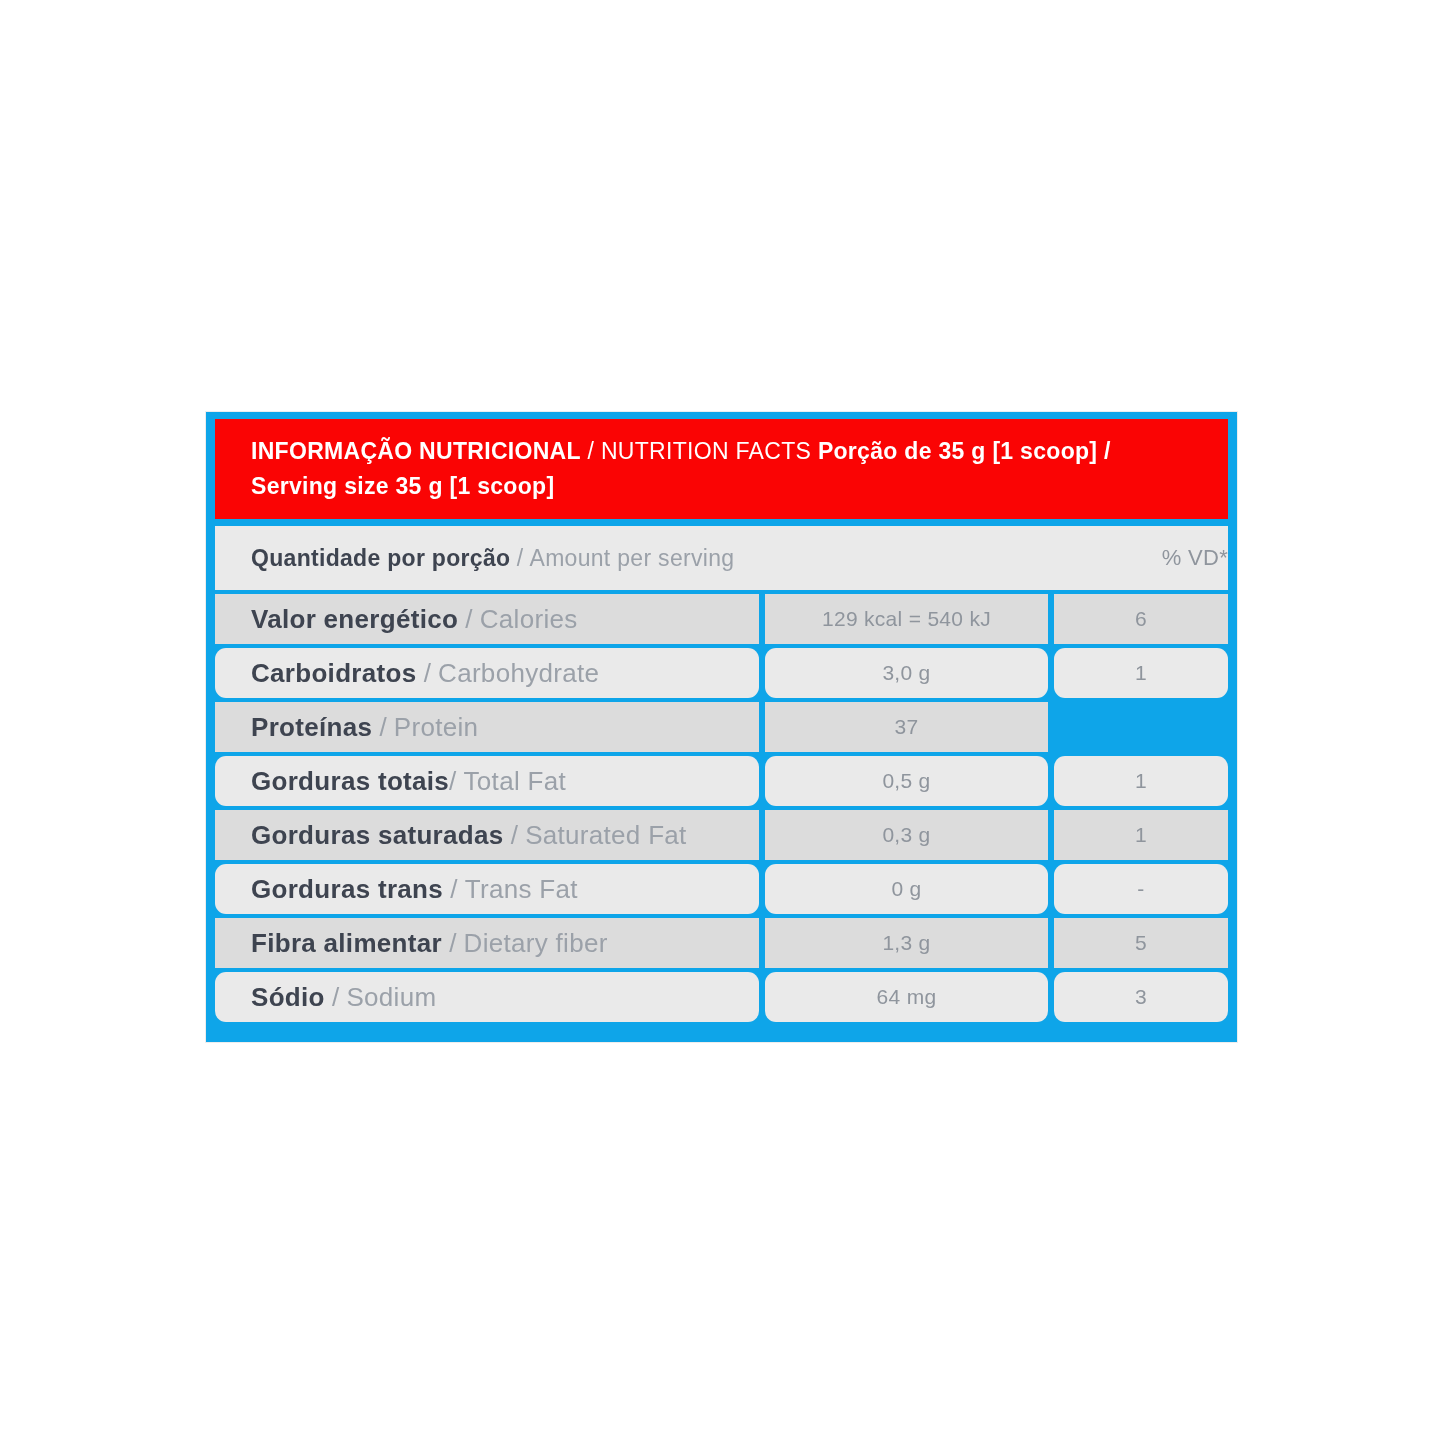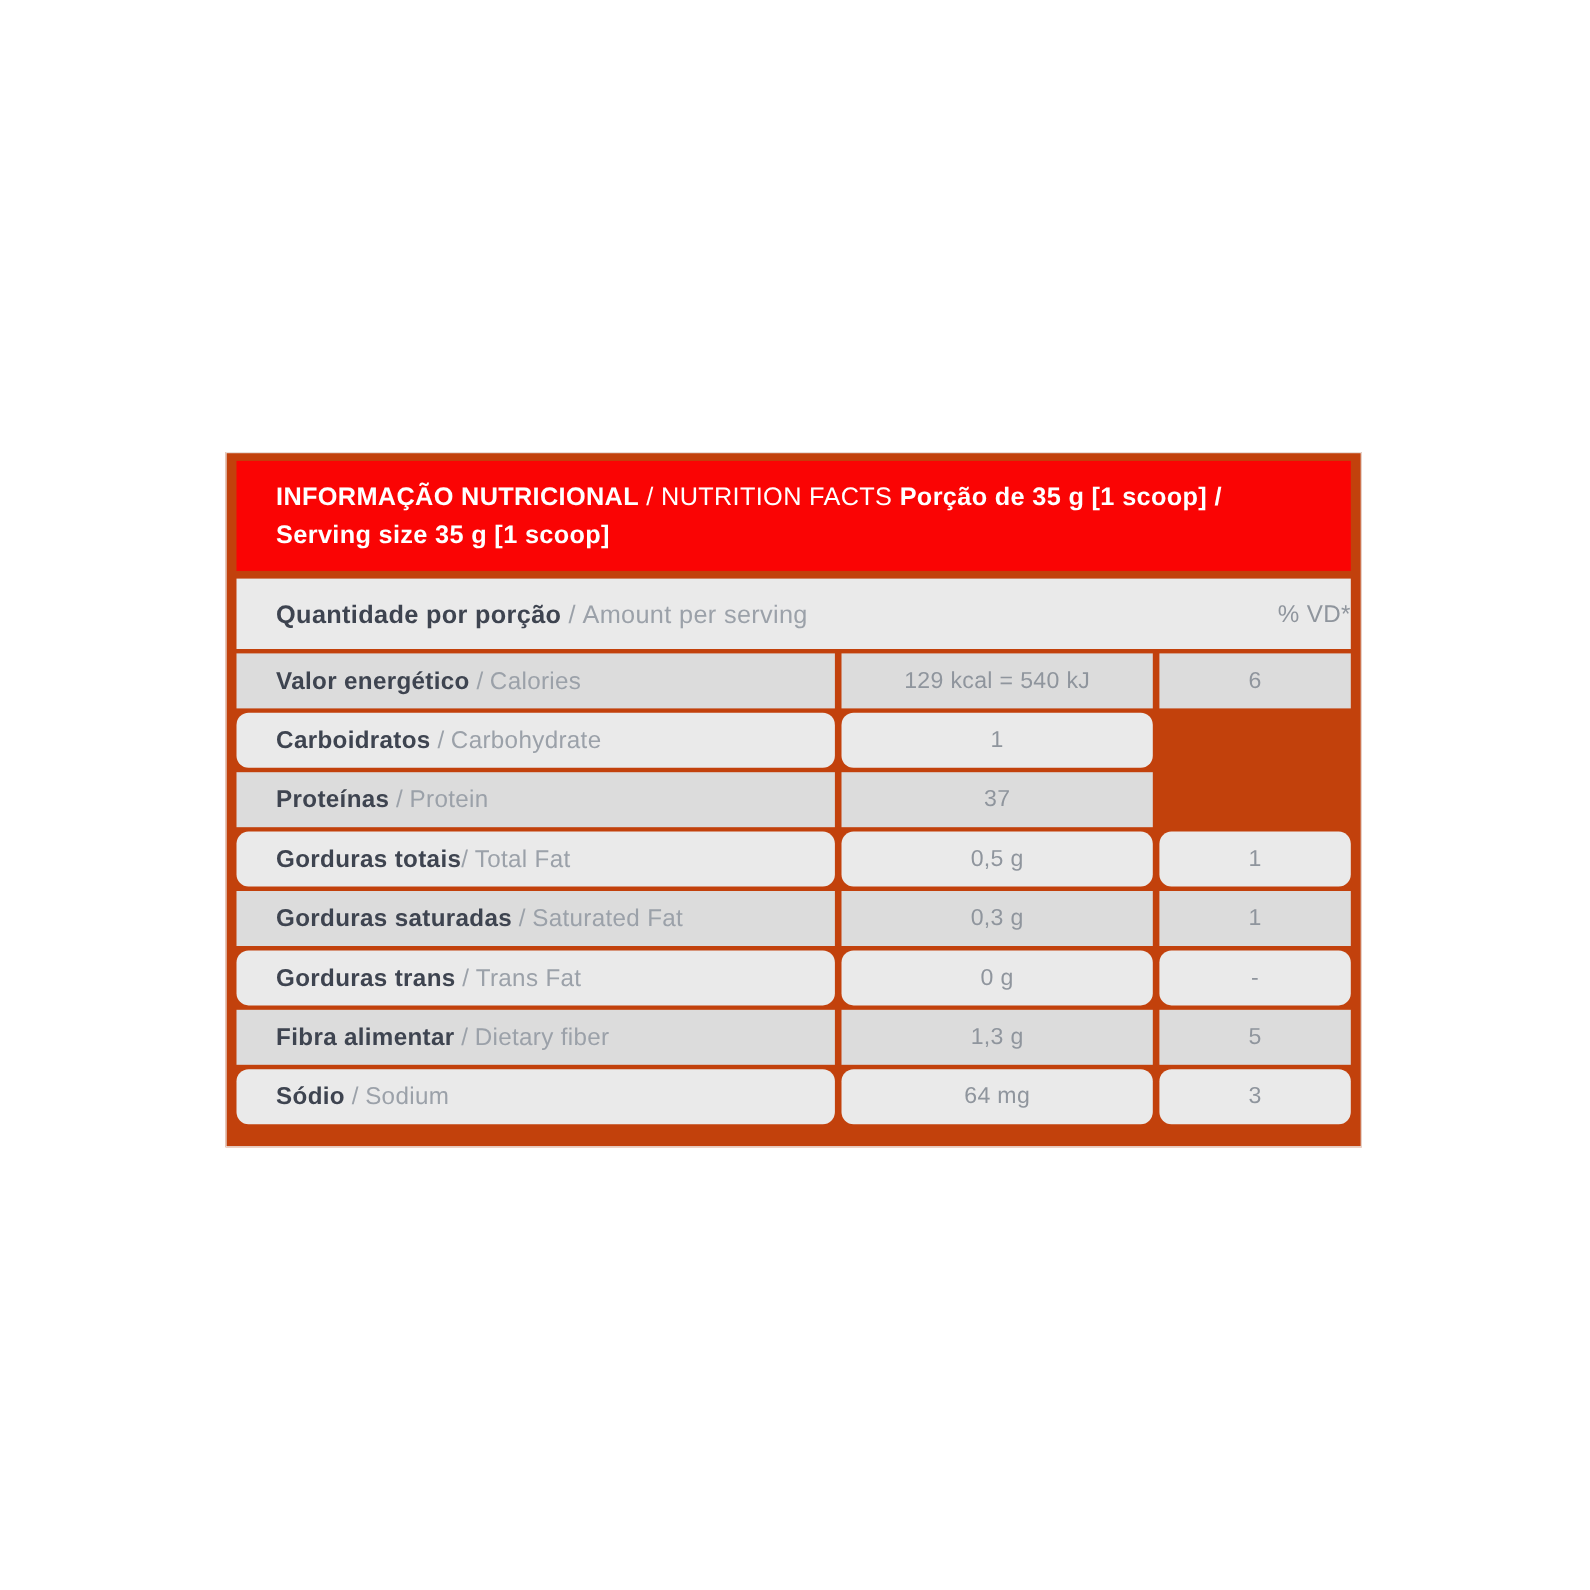--- a/index.html
+++ b/index.html
@@ -10,21 +10,21 @@
     height: 1445px;
     font-family: "Liberation Sans", sans-serif;
     position: relative;
   }
 
   .card {
     position: absolute;
     left: 205px;
     top: 411px;
     width: 1013px;
-    background: #c2410c;
+    background: #0ea5e9;
     border: 1px solid #ededed;
     padding: 7px 9px 20px 9px;
   }
 
   .nf-banner {
     background: #fa0404;
     color: #ffffff;
     height: 100px;
     box-sizing: border-box;
     padding: 0 36px;
@@ -69,21 +69,21 @@
     column-gap: 6px;
     height: 50px;
   }
   .cell {
     display: flex;
     align-items: center;
   }
   .cell.label {
     padding-left: 36px;
     box-sizing: border-box;
-    font-size: 22px;
+    font-size: 26px;
     white-space: nowrap;
   }
   .cell.amount, .cell.dv {
     justify-content: center;
     color: #8f959d;
     font-size: 21px;
     letter-spacing: 0.3px;
   }
   .row.dark  .cell { background: #dcdcdc; }
   .row.light .cell { background: #eaeaea; border-radius: 11px; }
@@ -115,20 +115,21 @@
     <div class="cell amount">129 kcal = 540 kJ</div>
     <div class="cell dv">6</div>
   </div>
 
   <div class="row light">
     <div class="cell label">
         <span class="pt">Carboidratos</span>
         <span class="sep"> / </span>
         <span class="en">Carbohydrate</span>
       </div>
+    <div class="cell amount">3,0 g</div>
     <div class="cell dv">1</div>
   </div>
 
   <div class="row dark">
     <div class="cell label">
         <span class="pt">Proteínas</span>
         <span class="sep"> / </span>
         <span class="en">Protein</span>
       </div>
     <div class="cell dv">37</div>

